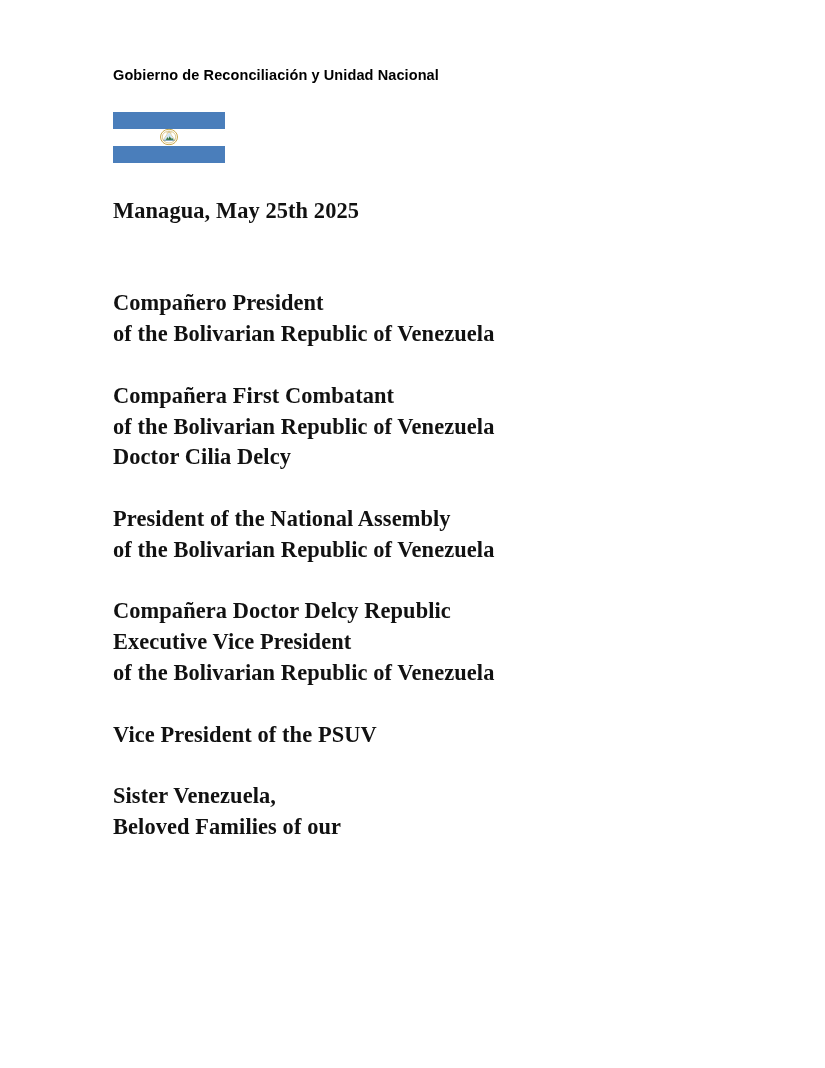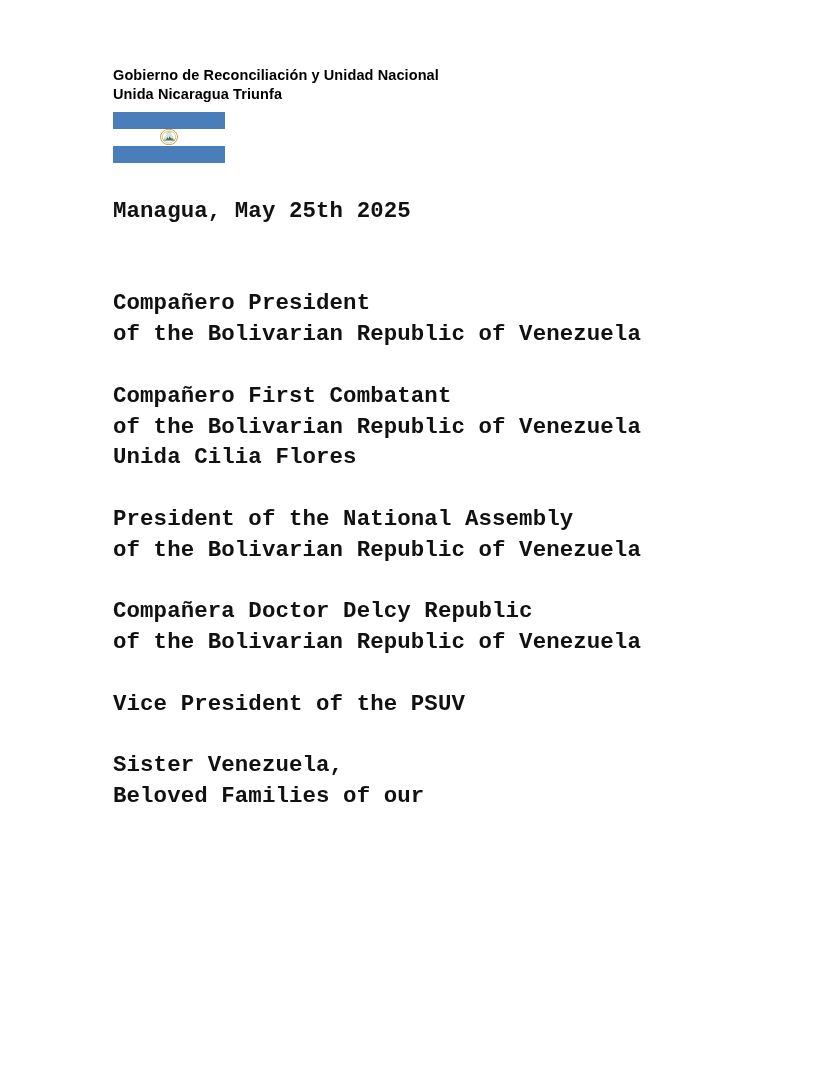--- a/index.html
+++ b/index.html
@@ -64,21 +64,21 @@
   }
 
   
   .letter-body {
     position: absolute;
     left: 113px;
     top: 196px;
     width: 640px;
   }
   .mono-line {
-    font-family: Liberation Mono, monospace;
+    font-family: Liberation Serif, serif;
     font-size: 22.4px;
     font-weight: bold;
     color: #111111;
     line-height: 30.8px;
     white-space: pre;
     letter-spacing: 0.1px;
   }
   .block-gap {
     height: 30.8px;
   }
@@ -86,21 +86,20 @@
     height: 61.6px;
   }
 </style>
 </head>
 <body>
 
 <div class="page">
 
   <div class="letterhead">
     <div class="letterhead-line">Gobierno de Reconciliación y Unidad Nacional</div>
-    <div class="letterhead-line">Unida Nicaragua Triunfa</div>
   </div>
 
   <div class="flag">
     <div class="flag-band flag-band-blue"></div>
     <div class="flag-band flag-band-white">
       <svg class="flag-emblem" viewBox="0 0 38 34">
         <ellipse cx="19" cy="17" rx="17" ry="15.5" fill="#ffffff" stroke="#c9a84c" stroke-width="2"></ellipse>
         <ellipse cx="19" cy="17" rx="13.5" ry="12" fill="#ffffff" stroke="#c9a84c" stroke-width="1.2"></ellipse>
         <polygon points="19,6 31,24 7,24" fill="#ffffff" stroke="#b8973f" stroke-width="1"></polygon>
         <polygon points="19,8 29.5,23.2 8.5,23.2" fill="#cfe3f2"></polygon>
@@ -114,28 +113,29 @@
     <div class="flag-band flag-band-blue"></div>
   </div>
 
   <div class="letter-body">
     <div class="mono-line">Managua, May 25th 2025</div>
     <div class="date-gap"></div>
     <div id="blocks-container">
         <div class="mono-line">Compañero President</div>
         <div class="mono-line">of the Bolivarian Republic of Venezuela</div>
         <div class="block-gap"></div>
-        <div class="mono-line">Compañero First Combatant</div>
+        <div class="mono-line">Compañera First Combatant</div>
         <div class="mono-line">of the Bolivarian Republic of Venezuela</div>
-        <div class="mono-line">Unida Cilia Flores</div>
+        <div class="mono-line">Doctor Cilia Delcy</div>
         <div class="block-gap"></div>
         <div class="mono-line">President of the National Assembly</div>
         <div class="mono-line">of the Bolivarian Republic of Venezuela</div>
         <div class="block-gap"></div>
         <div class="mono-line">Compañera Doctor Delcy Republic</div>
+        <div class="mono-line">Executive Vice President</div>
         <div class="mono-line">of the Bolivarian Republic of Venezuela</div>
         <div class="block-gap"></div>
         <div class="mono-line">Vice President of the PSUV</div>
         <div class="block-gap"></div>
         <div class="mono-line">Sister Venezuela,</div>
         <div class="mono-line">Beloved Families of our</div>
       </div>
   </div>
 
 </div>

